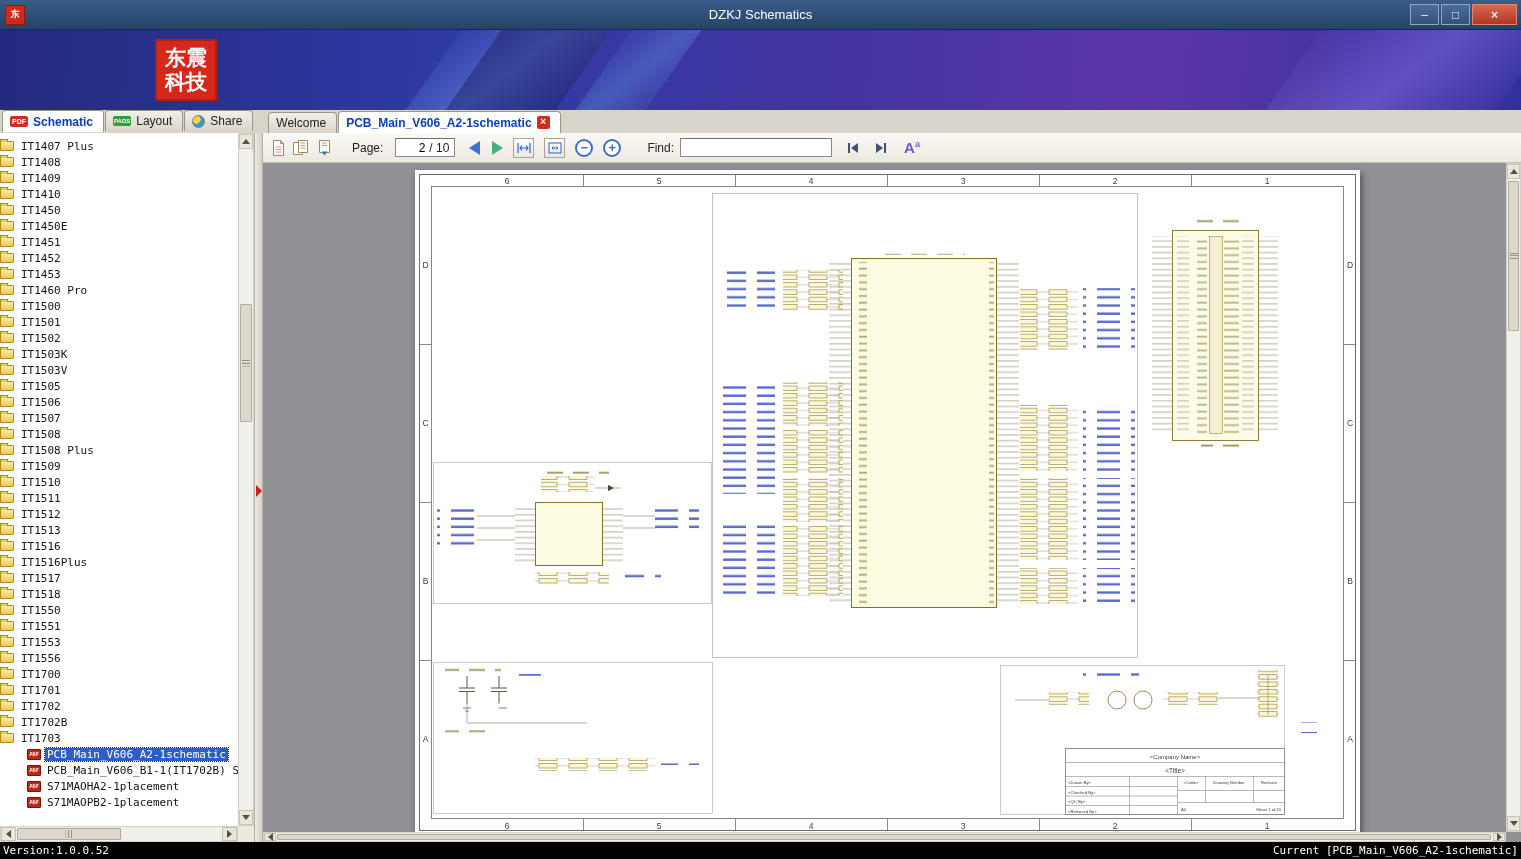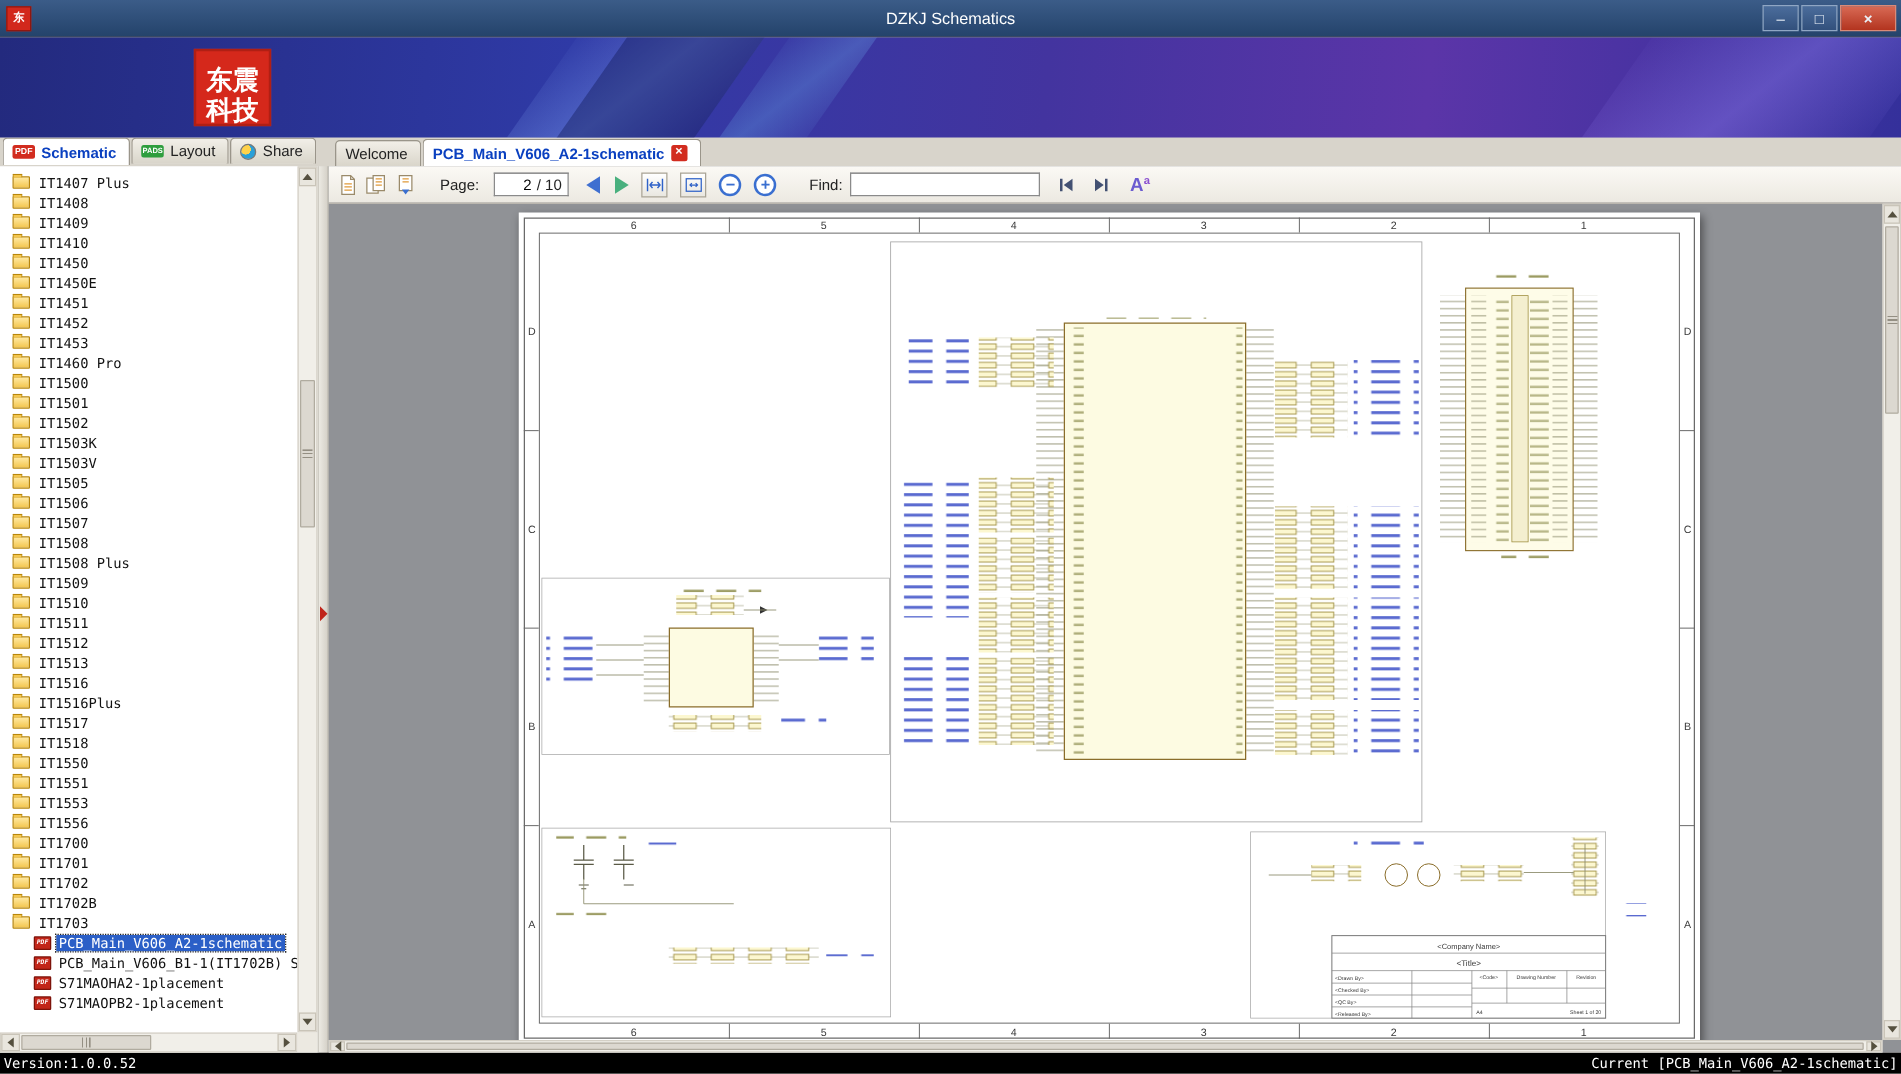--- a/index.html
+++ b/index.html
@@ -15,40 +15,40 @@
   .wbtn.close { width:45px; background:linear-gradient(#d86a55,#b3341f); border-color:#d98a78; font-weight:bold; }
 
   
   .banner { height:80px; position:relative; overflow:hidden; display:flex; align-items:center;
     background:linear-gradient(95deg,#232a7e 0%,#2f3aa6 30%,#43349f 55%,#5b35a8 75%,#34309b 100%); }
   .streak { position:absolute; top:-20px; height:130px; transform:skewX(-35deg); pointer-events:none; }
   .streak.s1 { left:430px; width:150px; background:linear-gradient(120deg,rgba(140,180,255,0),rgba(140,180,255,.35),rgba(140,180,255,0)); }
   .streak.s2 { left:600px; width:70px; background:linear-gradient(120deg,rgba(120,200,255,0),rgba(120,200,255,.25),rgba(120,200,255,0)); }
   .streak.s3 { left:1290px; width:230px; background:linear-gradient(120deg,rgba(160,140,255,0),rgba(160,140,255,.35),rgba(160,140,255,0)); }
   .streak.s4 { left:470px; width:110px; background:rgba(10,15,70,.35); }
-  .logo-box { width:62px; height:62px; margin-left:155px; background:#d5281b; color:#fff; display:flex; flex-direction:column; align-items:center; justify-content:flex-end; font-weight:bold; font-size:21px; line-height:1.15; z-index:1; box-shadow:0 0 0 2px #b01f14 inset; }
+  .logo-box { width:62px; height:62px; margin-left:155px; background:#d5281b; color:#fff; display:flex; flex-direction:column; align-items:center; justify-content:center; font-weight:bold; font-size:21px; line-height:1.15; z-index:1; box-shadow:0 0 0 2px #b01f14 inset; }
   .app-name { color:#fff; font-size:36px; font-weight:bold; margin-left:18px; letter-spacing:1px; text-shadow:2px 2px 3px rgba(0,0,0,.45); z-index:1; }
   .tagline { color:#fff; font-size:27px; font-weight:bold; margin-left:auto; margin-right:112px; text-shadow:2px 2px 3px rgba(0,0,0,.45); z-index:1; }
 
   
   .tabrow { height:23px; background:#d8d4cb; display:flex; padding-left:2px; }
   .tool-tab, .doc-tab { height:21px; display:flex; align-items:center; gap:5px; padding:0 10px 0 7px; font-size:12px; color:#222;
     background:linear-gradient(#f2efe8,#d9d5ca); border:1px solid #9a958a; border-bottom:none; border-radius:4px 4px 0 0; margin-right:1px; white-space:nowrap; cursor:default; }
   .tool-tab.active, .doc-tab.active { background:#fff; color:#0a40c0; font-weight:bold; height:22px; }
   .badge-pdf { background:#d22c1f; color:#fff; font-size:7px; font-weight:bold; padding:2px 2px; border-radius:2px; line-height:1; }
   .badge-pads { background:#2e9e3e; color:#fff; font-size:6px; font-weight:bold; padding:2px 1px; border-radius:2px; line-height:1; }
   .share-icon { width:13px; height:13px; border-radius:50%; background:radial-gradient(circle at 32% 32%, #ffd24a 0 38%, #2aa0d8 40% 100%); border:1px solid #777; }
   .doc-tabs { margin-left:14px; display:flex; align-items:flex-end; }
   .tab-close { width:13px; height:13px; background:#d22c1f; color:#fff; font-size:10px; line-height:12px; text-align:center; border-radius:2px; font-weight:bold; }
 
   
   .main { display:flex; height:709px; }
   .sidebar { width:255px; background:#fff; position:relative; border-right:1px solid #b5b1a7; }
   .tree-scroll { position:absolute; left:0; top:0; right:16px; bottom:16px; overflow:hidden; padding-top:5px; }
-  .tree-row { height:16px; display:flex; align-items:center; padding-left:10px; font:11px "DejaVu Sans Mono", monospace; color:#111; white-space:nowrap; }
+  .tree-row { height:16px; display:flex; align-items:center; font:11px "DejaVu Sans Mono", monospace; color:#111; white-space:nowrap; }
   .folder-icon { width:14px; height:10px; background:linear-gradient(#ffe9a2,#f3c64f); border:1px solid #b8860b; border-radius:1px; position:relative; margin:0 5px 0 0; flex:none; }
   .folder-icon:before { content:""; position:absolute; top:-3px; left:-1px; width:6px; height:2px; background:#f3c64f; border:1px solid #b8860b; border-bottom:none; border-radius:1px 1px 0 0; }
   .file-row { padding-left:27px; }
   .pdf-file-icon { width:14px; height:11px; background:#c22619; border:1px solid #7d130a; border-radius:1px; color:#fff; font-size:5px; font-weight:bold; display:flex; align-items:center; justify-content:center; margin-right:4px; flex:none; }
   .tree-label { padding:0 2px; }
   .tree-label.selected { background:#2b5fc7; color:#fff; outline:1px dotted #222; }
 
   
   .sbv { position:absolute; background:#f1efe9; border:1px solid #d4d0c6; }
   .sb-arrow { height:15px; width:100%; display:flex; align-items:center; justify-content:center; background:#e9e6de; border:1px solid #c9c4b8; }

